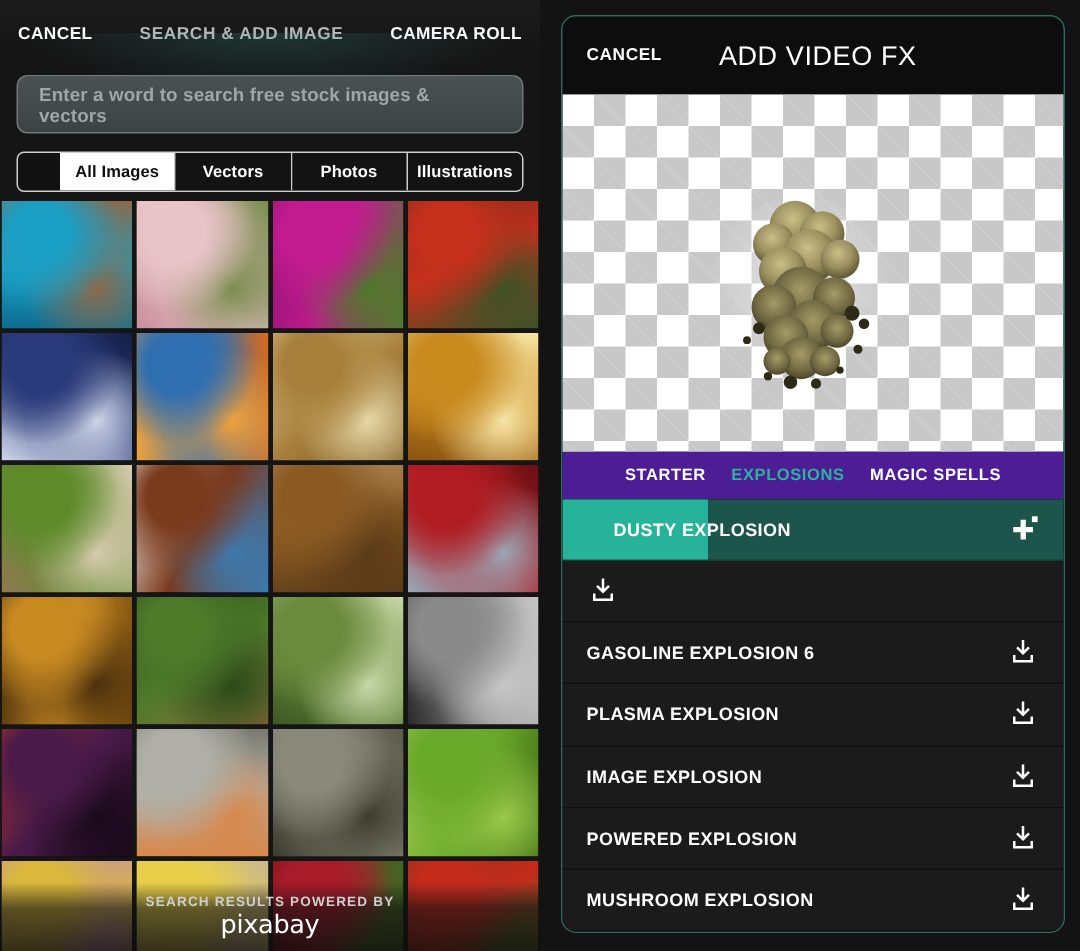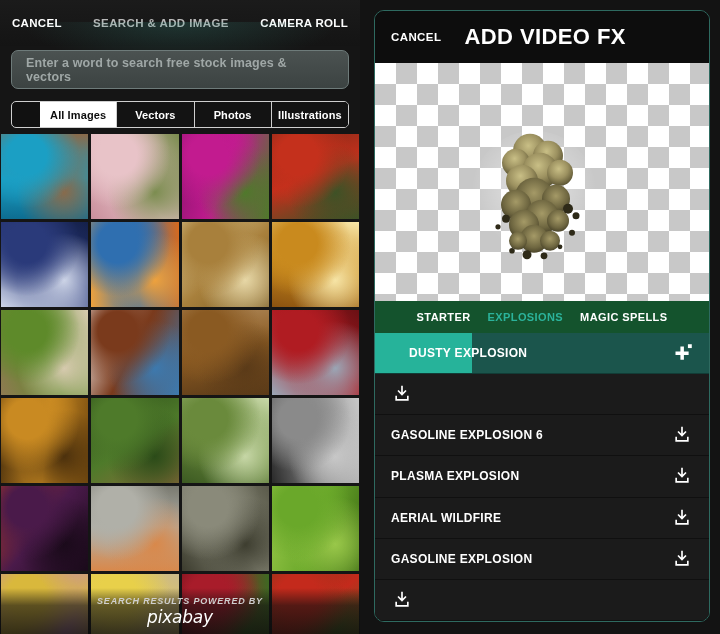--- a/index.html
+++ b/index.html
@@ -81,21 +81,20 @@
   .cell { position: relative; width: 100%; height: 85px; overflow: hidden; background:#000; }
   .cell > .art { position: absolute; inset: 0; }
 
   .pixabay-bar {
     position: absolute; left: 0; right: 0; bottom: 0;
     height: 46px;
     background: linear-gradient(180deg, rgba(15,15,15,0.0) 0%, rgba(15,15,15,0.62) 38%, rgba(12,12,12,0.80) 100%);
     display: flex; flex-direction: column;
     align-items: center; justify-content: center;
     gap: 1px;
-    font-style: italic;
   }
   .pix-sub { font-size: 9px; font-weight: bold; color: #cfcfcf; letter-spacing: .8px; }
   .pix-logo { font-size: 17px; color: #ffffff; letter-spacing: -.2px; font-family:"DejaVu Sans", sans-serif; }
 
   
   .right-outer { width: 360px; height: 634px; background: #131313; padding: 10px 10px 12px 14px; }
   .right-panel {
     width: 100%; height: 100%;
     border: 1px solid #2e6a60;
     border-radius: 10px;
@@ -105,38 +104,38 @@
     position: relative;
   }
   .rp-header {
     height: 52px; background: #0d0d0d;
     display: flex; align-items: center; padding: 0 16px;
     flex: 0 0 52px;
   }
   .rp-cancel { font-size: 11.5px; font-weight: bold; color: #ffffff; letter-spacing: .4px; }
   .rp-title {
     flex: 1; text-align: center;
-    font-size: 22px; font-weight: bold; color: #ffffff;
+    font-size: 18px; font-weight: normal; color: #ffffff;
     letter-spacing: .4px; margin-right: 44px;
   }
 
   .preview {
     flex: 0 0 238px;
     position: relative; overflow: hidden;
     background-color: #ffffff;
     background-image:
       linear-gradient(45deg, #c8c8c8 25%, transparent 25%, transparent 75%, #c8c8c8 75%),
       linear-gradient(45deg, #c8c8c8 25%, transparent 25%, transparent 75%, #c8c8c8 75%);
     background-size: 42px 42px;
     background-position: 0 0, 21px 21px;
   }
   .explosion { position: absolute; left: 50%; top: 50%; transform: translate(-50%,-42%); width: 140px; height: 160px; }
 
   .fx-tabs {
-    flex: 0 0 32px; background: #14532d;
+    flex: 0 0 32px; background: #4c1d95;
     display: flex; align-items: center; justify-content: center;
     gap: 17px;
   }
   .fx-tab { font-size: 11px; font-weight: bold; color: #ffffff; letter-spacing: .4px; }
   .fx-tab.active { color: #2bb39b; }
 
   .fx-list { flex: 1; display: flex; flex-direction: column; background: #1b1b1b; }
   .fx-row {
     position: relative;
     flex: 1;
@@ -372,38 +371,39 @@
           <div class="fx-row">
             <div class="fx-label">PLASMA EXPLOSION</div>
             <div class="fx-icon">
               <svg viewBox="0 0 24 24" width="20" height="20" fill="#fff">
                 <path d="M11 2h2v8.2l3.1-3.1 1.4 1.4L12 14l-5.5-5.5 1.4-1.4L11 10.2V2z"></path>
                 <path d="M4 14h2v4h12v-4h2v6H4z"></path>
               </svg>
             </div>
           </div>
           <div class="fx-row">
-            <div class="fx-label">AERIAL WILDFIRE</div>
-            <div class="fx-icon">
-              <svg viewBox="0 0 24 24" width="20" height="20" fill="#fff">
-                <path d="M11 2h2v8.2l3.1-3.1 1.4 1.4L12 14l-5.5-5.5 1.4-1.4L11 10.2V2z"></path>
-                <path d="M4 14h2v4h12v-4h2v6H4z"></path>
-              </svg>
-            </div>
-          </div>
-          <div class="fx-row">
-            <div class="fx-label">GASOLINE EXPLOSION</div>
-            <div class="fx-icon">
-              <svg viewBox="0 0 24 24" width="20" height="20" fill="#fff">
-                <path d="M11 2h2v8.2l3.1-3.1 1.4 1.4L12 14l-5.5-5.5 1.4-1.4L11 10.2V2z"></path>
-                <path d="M4 14h2v4h12v-4h2v6H4z"></path>
-              </svg>
-            </div>
-          </div>
-          <div class="fx-row">
+            <div class="fx-label">IMAGE EXPLOSION</div>
+            <div class="fx-icon">
+              <svg viewBox="0 0 24 24" width="20" height="20" fill="#fff">
+                <path d="M11 2h2v8.2l3.1-3.1 1.4 1.4L12 14l-5.5-5.5 1.4-1.4L11 10.2V2z"></path>
+                <path d="M4 14h2v4h12v-4h2v6H4z"></path>
+              </svg>
+            </div>
+          </div>
+          <div class="fx-row">
+            <div class="fx-label">POWERED EXPLOSION</div>
+            <div class="fx-icon">
+              <svg viewBox="0 0 24 24" width="20" height="20" fill="#fff">
+                <path d="M11 2h2v8.2l3.1-3.1 1.4 1.4L12 14l-5.5-5.5 1.4-1.4L11 10.2V2z"></path>
+                <path d="M4 14h2v4h12v-4h2v6H4z"></path>
+              </svg>
+            </div>
+          </div>
+          <div class="fx-row">
+            <div class="fx-label">MUSHROOM EXPLOSION</div>
             <div class="fx-icon">
               <svg viewBox="0 0 24 24" width="20" height="20" fill="#fff">
                 <path d="M11 2h2v8.2l3.1-3.1 1.4 1.4L12 14l-5.5-5.5 1.4-1.4L11 10.2V2z"></path>
                 <path d="M4 14h2v4h12v-4h2v6H4z"></path>
               </svg>
             </div>
           </div>
         </div>
 
 

